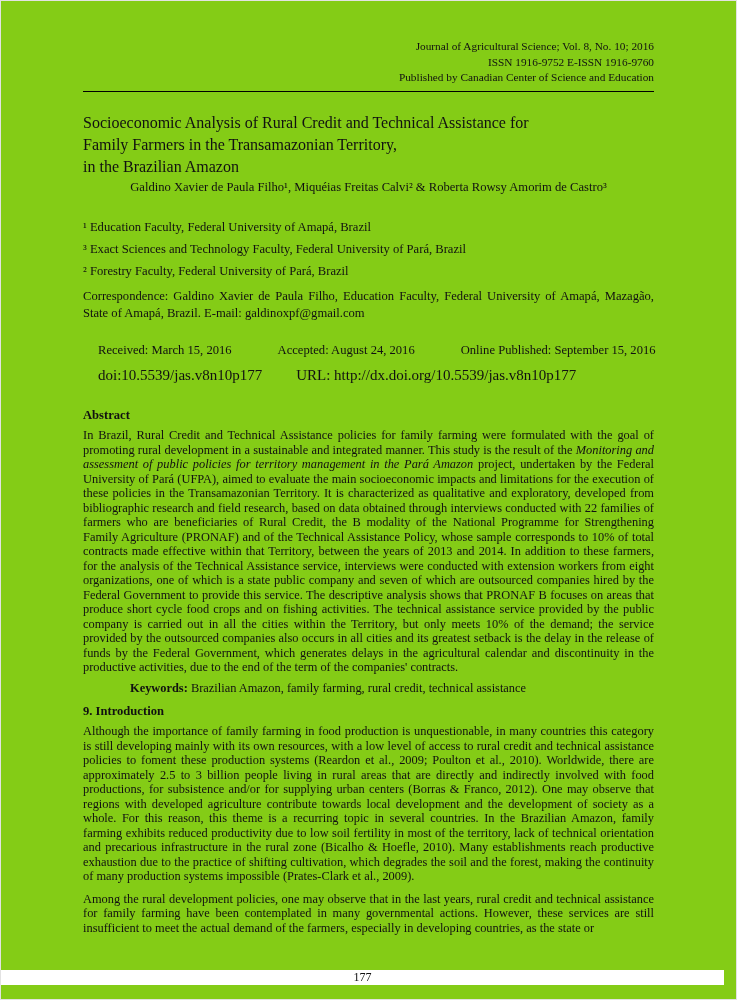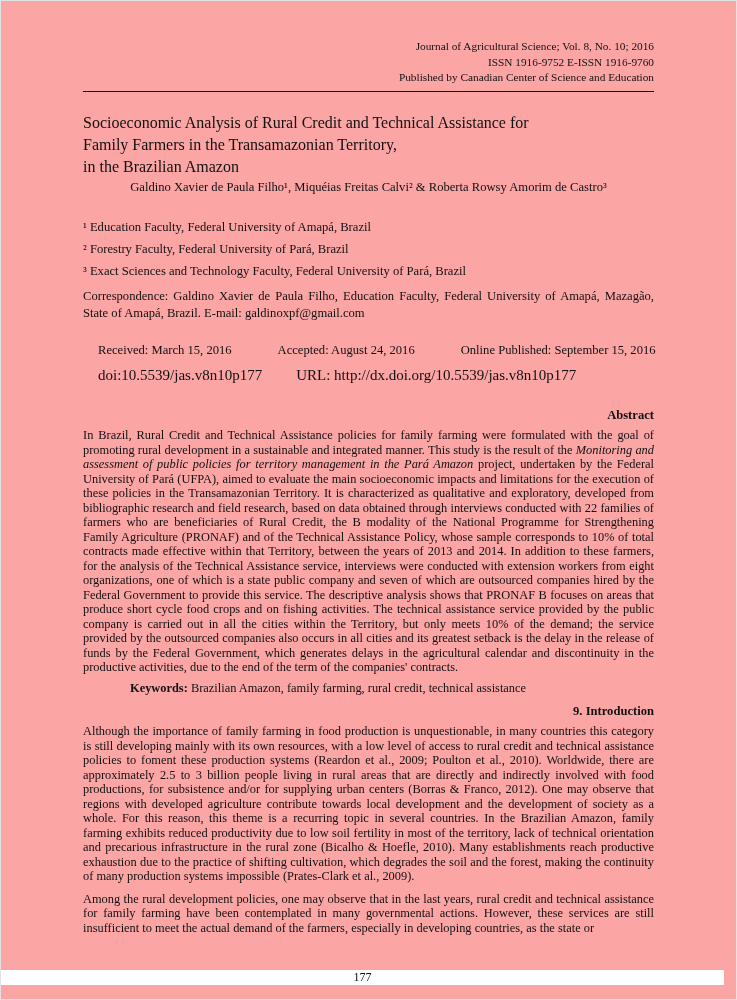--- a/index.html
+++ b/index.html
@@ -6,21 +6,21 @@
   html, body { background: #fafafa; }
   body {
     font-family: "Liberation Serif", "DejaVu Serif", serif;
     color: #111;
   }
   .page {
     position: relative;
     width: 737px;
     height: 1000px;
     margin: 0 auto;
-    background: #fca5a5;
+    background: #84cc16;
     border: 1px solid #e2e2e2;
     padding: 38px 82px 0 82px;
     overflow: hidden;
   }
   .journal-header {
     text-align: right;
     font-size: 11.3px;
     line-height: 1.38;
   }
   .header-rule {
@@ -61,21 +61,20 @@
     gap: 34px;
     margin-top: 9px;
     padding-left: 15px;
     font-size: 15px;
     white-space: nowrap;
   }
   .section-heading {
     margin-top: 24px;
     font-size: 12.6px;
     font-weight: bold;
-    text-align: right;
   }
   .section-heading.intro { margin-top: 9px; }
   .body-text {
     margin-top: 5px;
     font-size: 12.4px;
     line-height: 14.5px;
     text-align: justify;
   }
   .body-text em { font-style: italic; }
   .keywords {
@@ -110,22 +109,22 @@
   <hr class="header-rule">
 
   <h1 class="paper-title">Socioeconomic Analysis of Rural Credit and Technical Assistance for
 Family Farmers in the Transamazonian Territory,
 in the Brazilian Amazon</h1>
 
   <div class="authors-line">Galdino Xavier de Paula Filho¹, Miquéias Freitas Calvi² &amp; Roberta Rowsy Amorim de Castro³</div>
 
   <div class="affiliations">
     <div class="affil">¹ Education Faculty, Federal University of Amapá, Brazil</div>
+    <div class="affil">³ Exact Sciences and Technology Faculty, Federal University of Pará, Brazil</div>
     <div class="affil">² Forestry Faculty, Federal University of Pará, Brazil</div>
-    <div class="affil">³ Exact Sciences and Technology Faculty, Federal University of Pará, Brazil</div>
   </div>
 
   <p class="correspondence">Correspondence: Galdino Xavier de Paula Filho, Education Faculty, Federal University of Amapá, Mazagão, State of Amapá, Brazil. E-mail: galdinoxpf@gmail.com</p>
 
   <div class="dates-row">
     <span>Received: March 15, 2016</span>
     <span>Accepted: August 24, 2016</span>
     <span>Online Published: September 15, 2016</span>
   </div>
 

